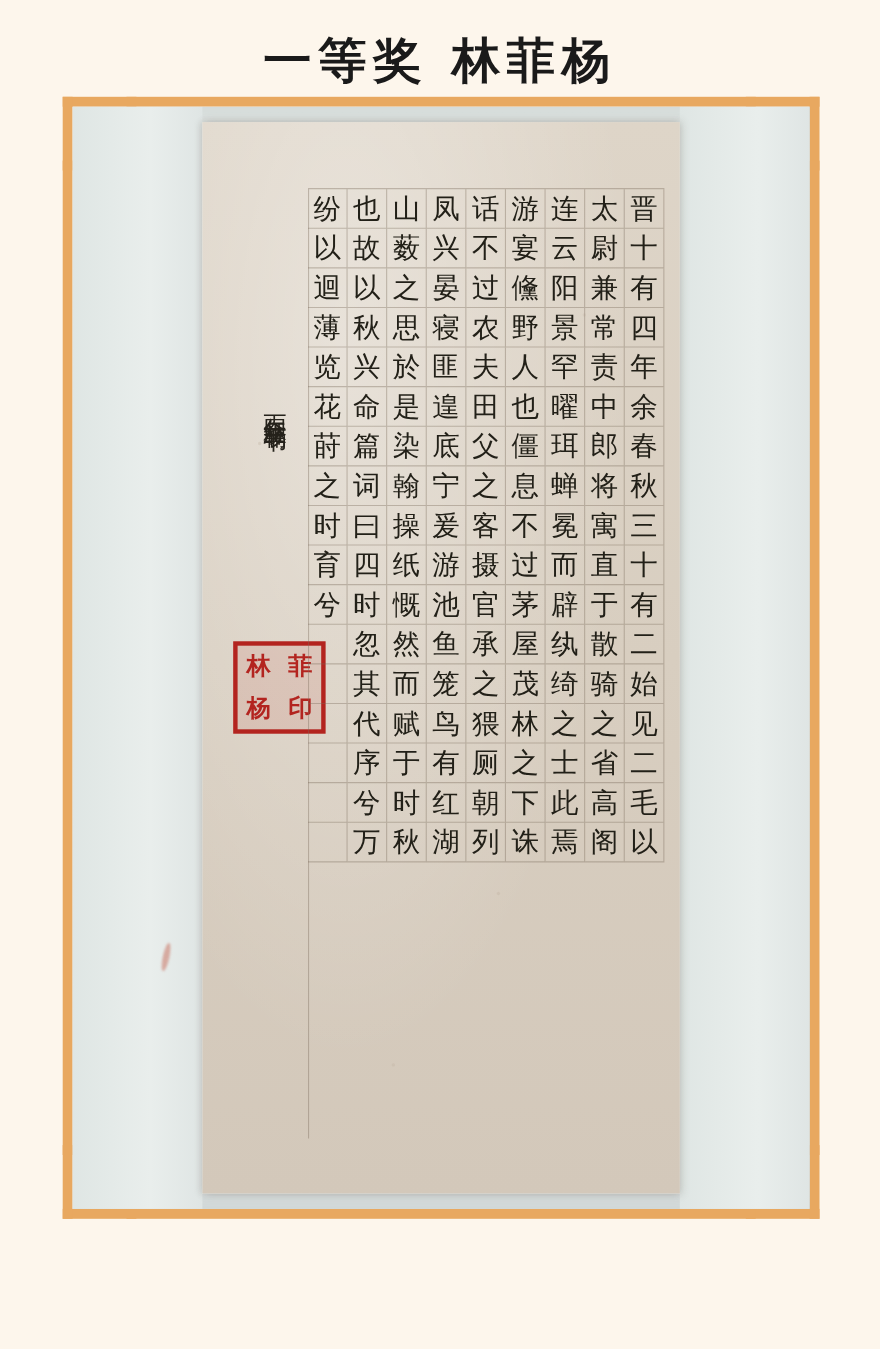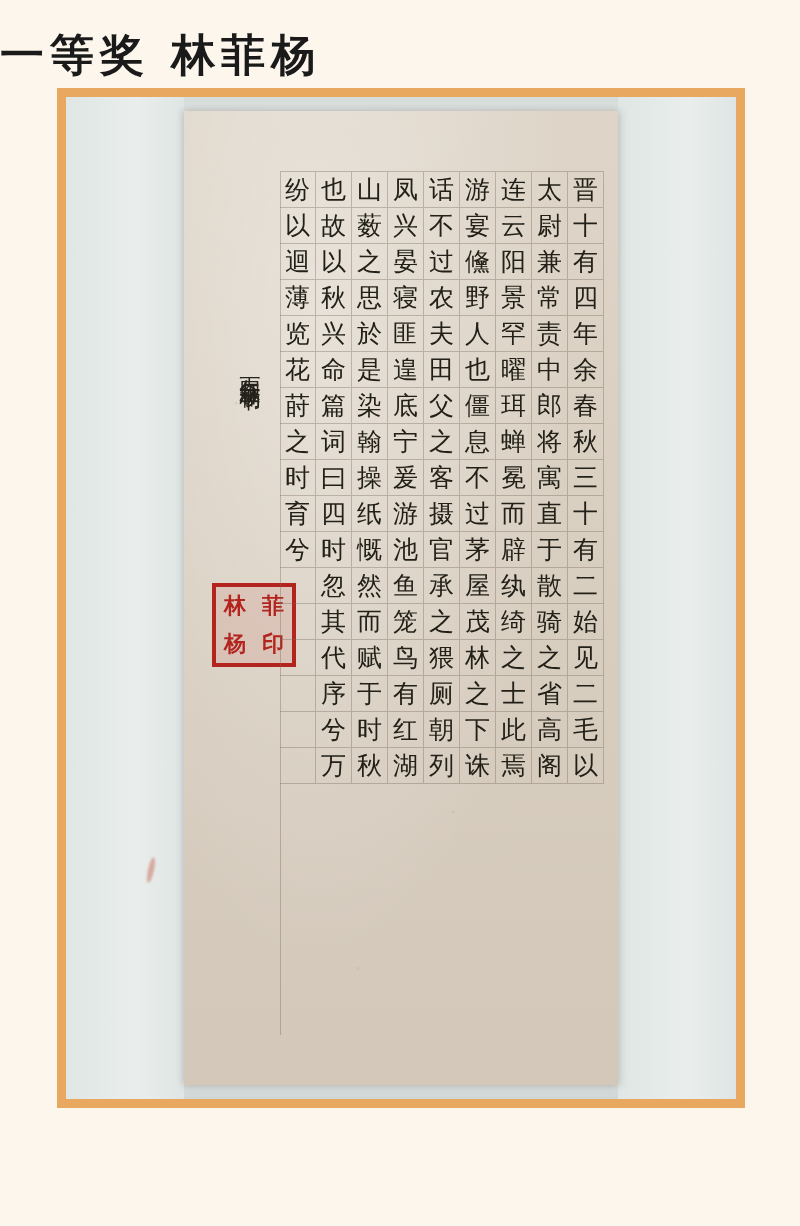--- a/index.html
+++ b/index.html
@@ -14,20 +14,21 @@
     overflow: hidden;
     position: relative;
   }
 
   
   .award-title {
     position: absolute;
     top: 26px;
     left: 0;
     width: 800px;
+    text-align: center;
     font-family: "DejaVu Serif", "Liberation Serif", serif;
     font-size: 44px;
     font-weight: bold;
     letter-spacing: 6px;
     color: #1a1a1a;
     white-space: pre;
   }
 
   
   .frame {

